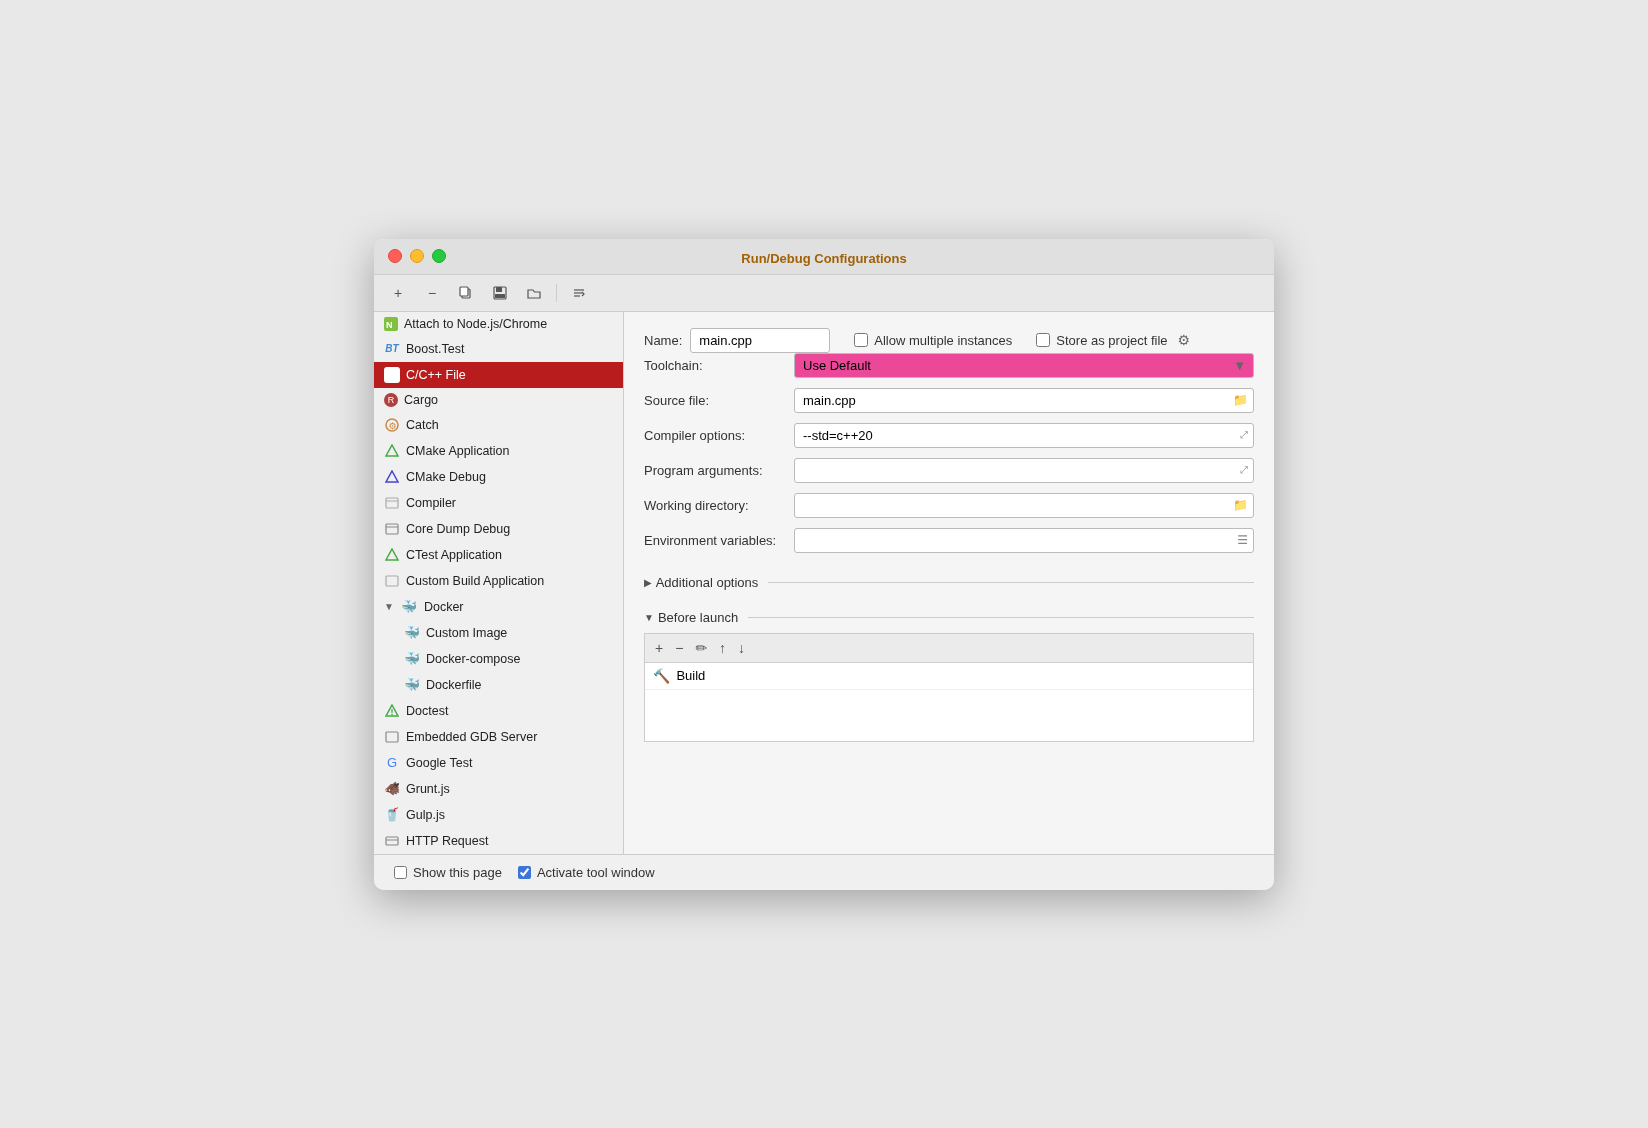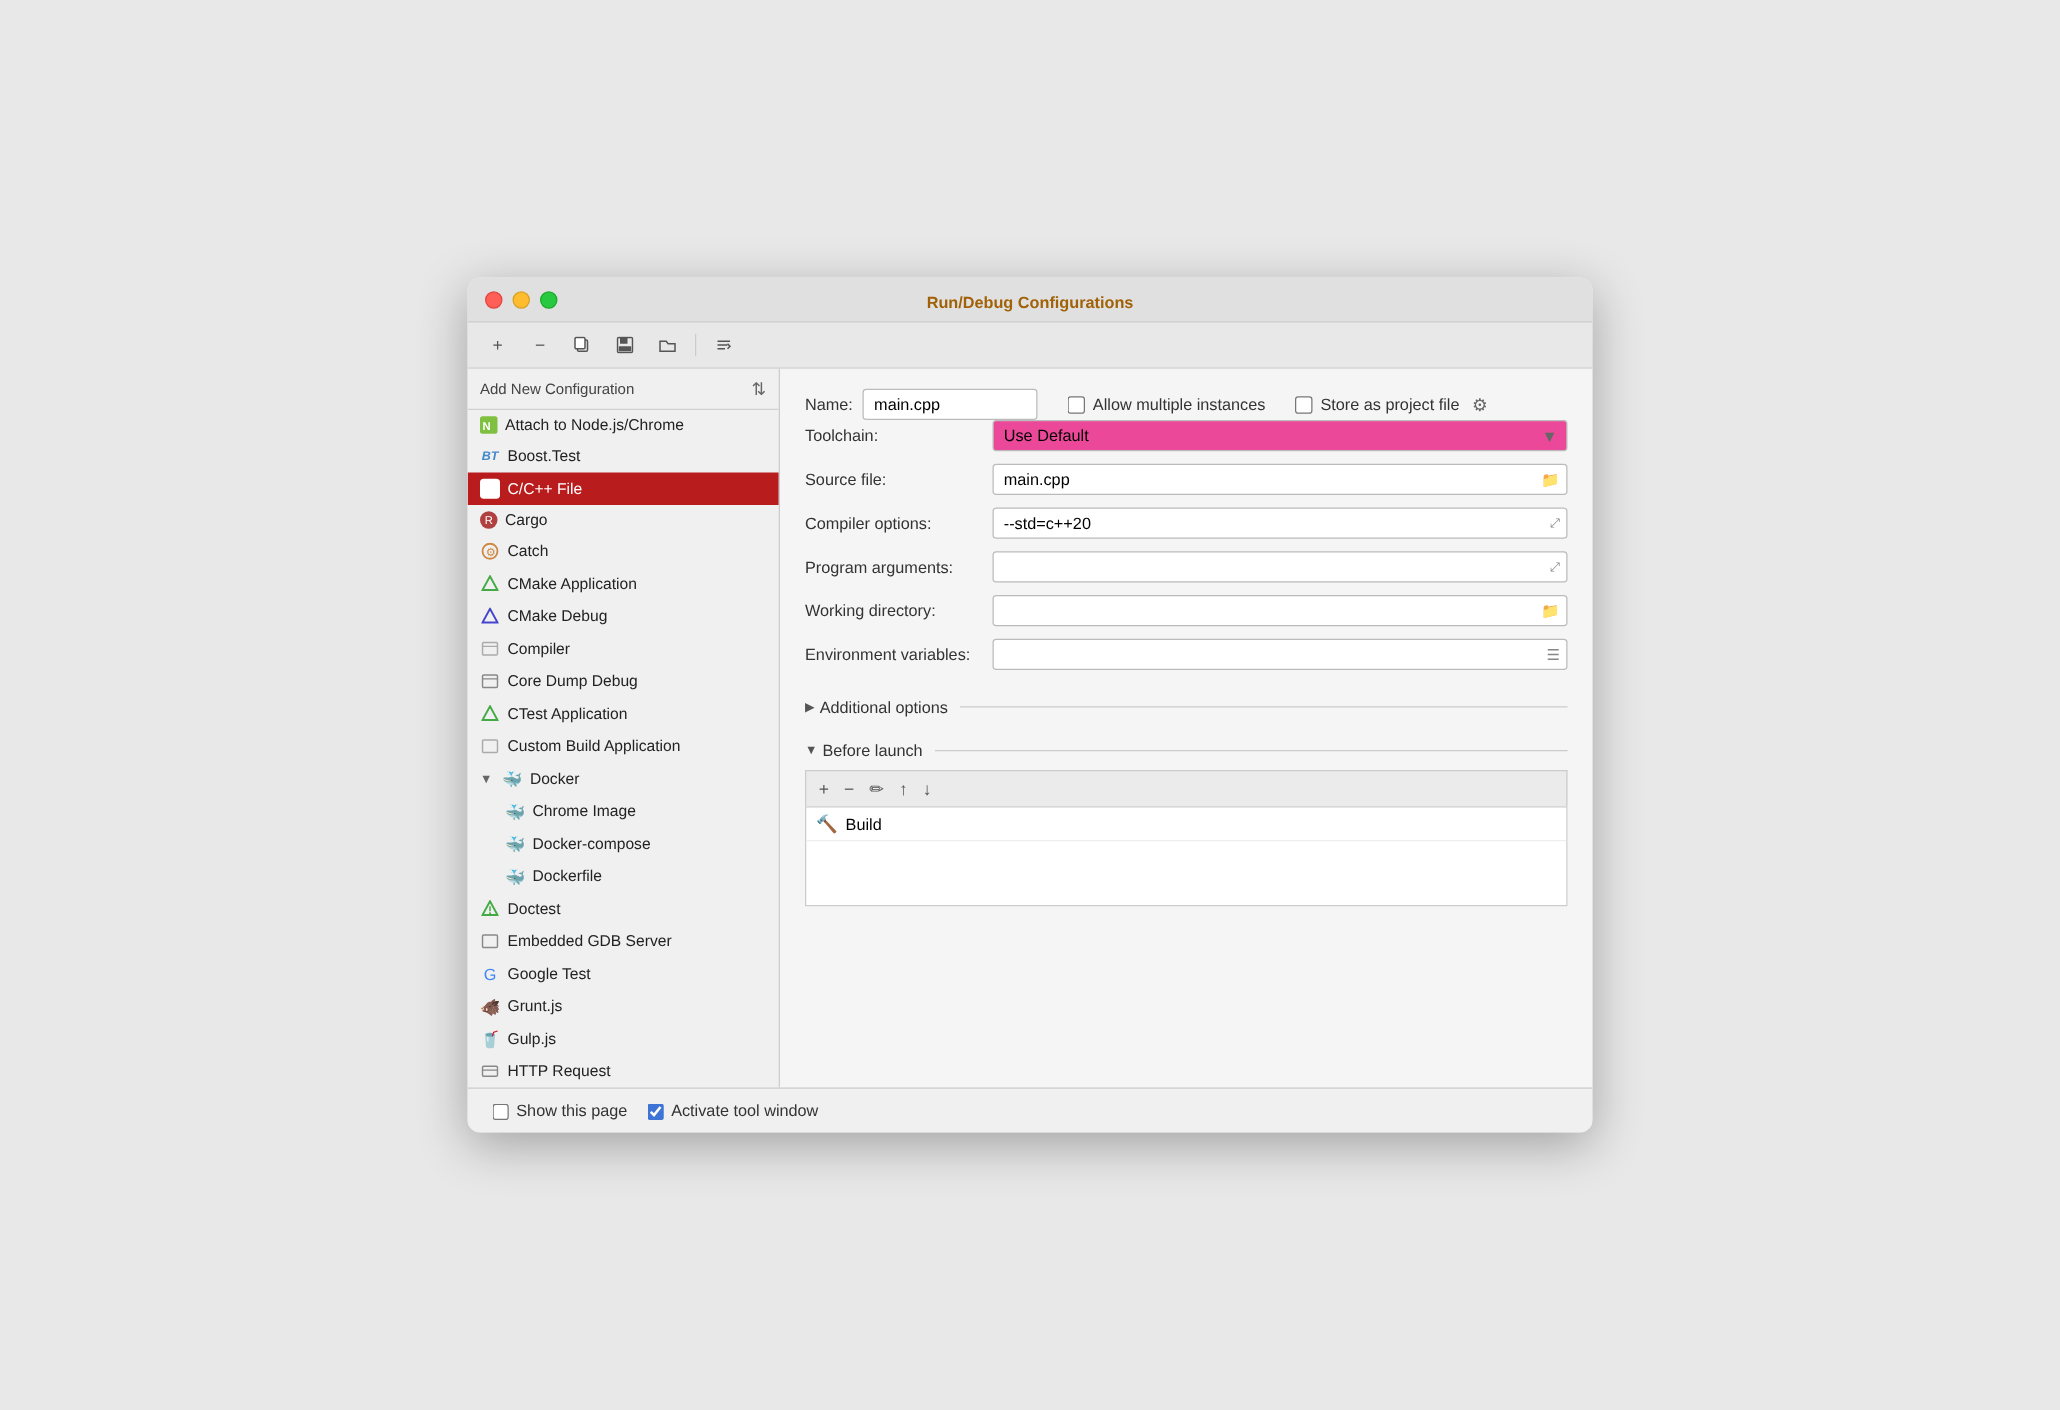--- a/index.html
+++ b/index.html
@@ -309,21 +309,21 @@
     .footer {
       display: flex;
       align-items: center;
       padding: 10px 20px;
       gap: 16px;
       border-top: 1px solid #ccc;
       background: #f0f0f0;
     }
     .footer-checkbox-group {
       display: flex;
-      align-items: flex-end;
+      align-items: center;
       gap: 6px;
     }
     .footer-checkbox-group input[type="checkbox"] {
       width: 13px;
       height: 13px;
     }
     .footer-label {
       font-size: 13px;
       color: #333;
     }
@@ -371,24 +371,20 @@
         <line x1="2" y1="7" x2="10" y2="7" stroke="#555" stroke-width="1.2"></line>
         <line x1="2" y1="10" x2="8" y2="10" stroke="#555" stroke-width="1.2"></line>
         <polyline points="10,6 12,8 10,10" stroke="#555" stroke-width="1.2" fill="none"></polyline>
       </svg>
     </button>
   </div>
 
   <div class="main-content">
 
     <div class="sidebar">
-      <div class="sidebar-header">
-        <span class="sidebar-header-text">Add New Configuration</span>
-        <button class="sidebar-sort-btn">⇅</button>
-      </div>
 
       <div class="sidebar-item">
         <span class="item-icon" style="background:#80c040;border-radius:2px;width:14px;height:14px;display:inline-flex;align-items:center;justify-content:center;">
           <svg width="10" height="10" viewBox="0 0 10 10">
               <text y="9" font-size="9" fill="white" font-weight="bold">N</text>
             </svg>
         </span>
         <span>Attach to Node.js/Chrome</span>
       </div>
 
@@ -474,21 +470,21 @@
       </div>
 
       <div class="sidebar-item">
         <span class="sidebar-collapse-icon">▼</span>
         <span class="item-icon" style="color:#2496ed;font-size:13px;">🐳</span>
         <span>Docker</span>
       </div>
 
       <div class="sidebar-item sub-item">
         <span class="item-icon" style="color:#2496ed;font-size:13px;">🐳</span>
-        <span>Chrome Image</span>
+        <span>Custom Image</span>
       </div>
 
       <div class="sidebar-item sub-item">
         <span class="item-icon" style="color:#2496ed;font-size:13px;">🐳</span>
         <span>Docker-compose</span>
       </div>
 
       <div class="sidebar-item sub-item">
         <span class="item-icon" style="color:#2496ed;font-size:13px;">🐳</span>
         <span>Dockerfile</span>

